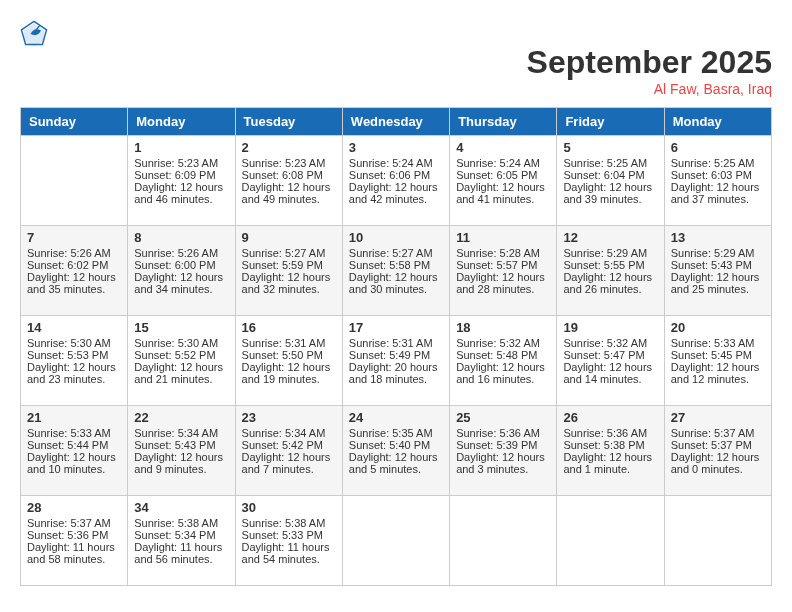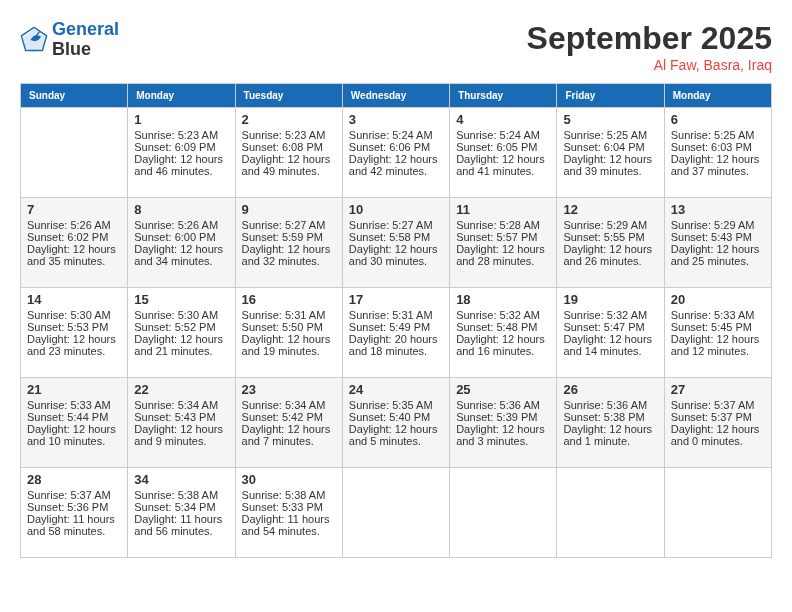--- a/index.html
+++ b/index.html
@@ -29,41 +29,42 @@
     }
     .logo-text span {
       color: #1a6bb5;
     }
     .logo-icon {
       width: 28px;
       height: 28px;
     }
     .title-block {
       text-align: right;
+      margin-top: 24px;
     }
     .month-title {
       font-size: 32px;
       font-weight: bold;
       color: #333;
     }
     .location {
       font-size: 14px;
       color: #ef4444;
     }
     table {
       width: 100%;
       border-collapse: collapse;
       table-layout: fixed;
     }
     th {
       background-color: #1a6bb5;
       color: #fff;
       text-align: left;
       padding: 6px 8px;
-      font-size: 10px;
+      font-size: 13px;
       border: 1px solid #ccc;
     }
     td {
       border: 1px solid #ccc;
       vertical-align: top;
       padding: 4px 6px;
       font-size: 11px;
       color: #333;
       height: 90px;
     }
@@ -84,24 +85,20 @@
 <body>
 
 <div class="header">
   <div class="logo">
     <svg class="logo-icon" viewBox="0 0 40 40">
       <polygon points="20,5 35,15 35,30 20,38 5,30 5,15" fill="#1a6bb5" opacity="0.15"></polygon>
       <polygon points="20,2 38,14 32,35 8,35 2,14" fill="none" stroke="#1a6bb5" stroke-width="2"></polygon>
       <path d="M15,20 Q20,10 30,15 Q25,25 15,20Z" fill="#1a6bb5"></path>
       <path d="M20,18 L28,8" stroke="#1a6bb5" stroke-width="2"></path>
     </svg>
-    <div class="logo-text">
-      <div><span>General</span></div>
-      <div>Blue</div>
-    </div>
   </div>
   <div class="title-block">
     <div class="month-title">September 2025</div>
     <div class="location">Al Faw, Basra, Iraq</div>
   </div>
 </div>
 
 <table>
   <thead>
     <tr>

